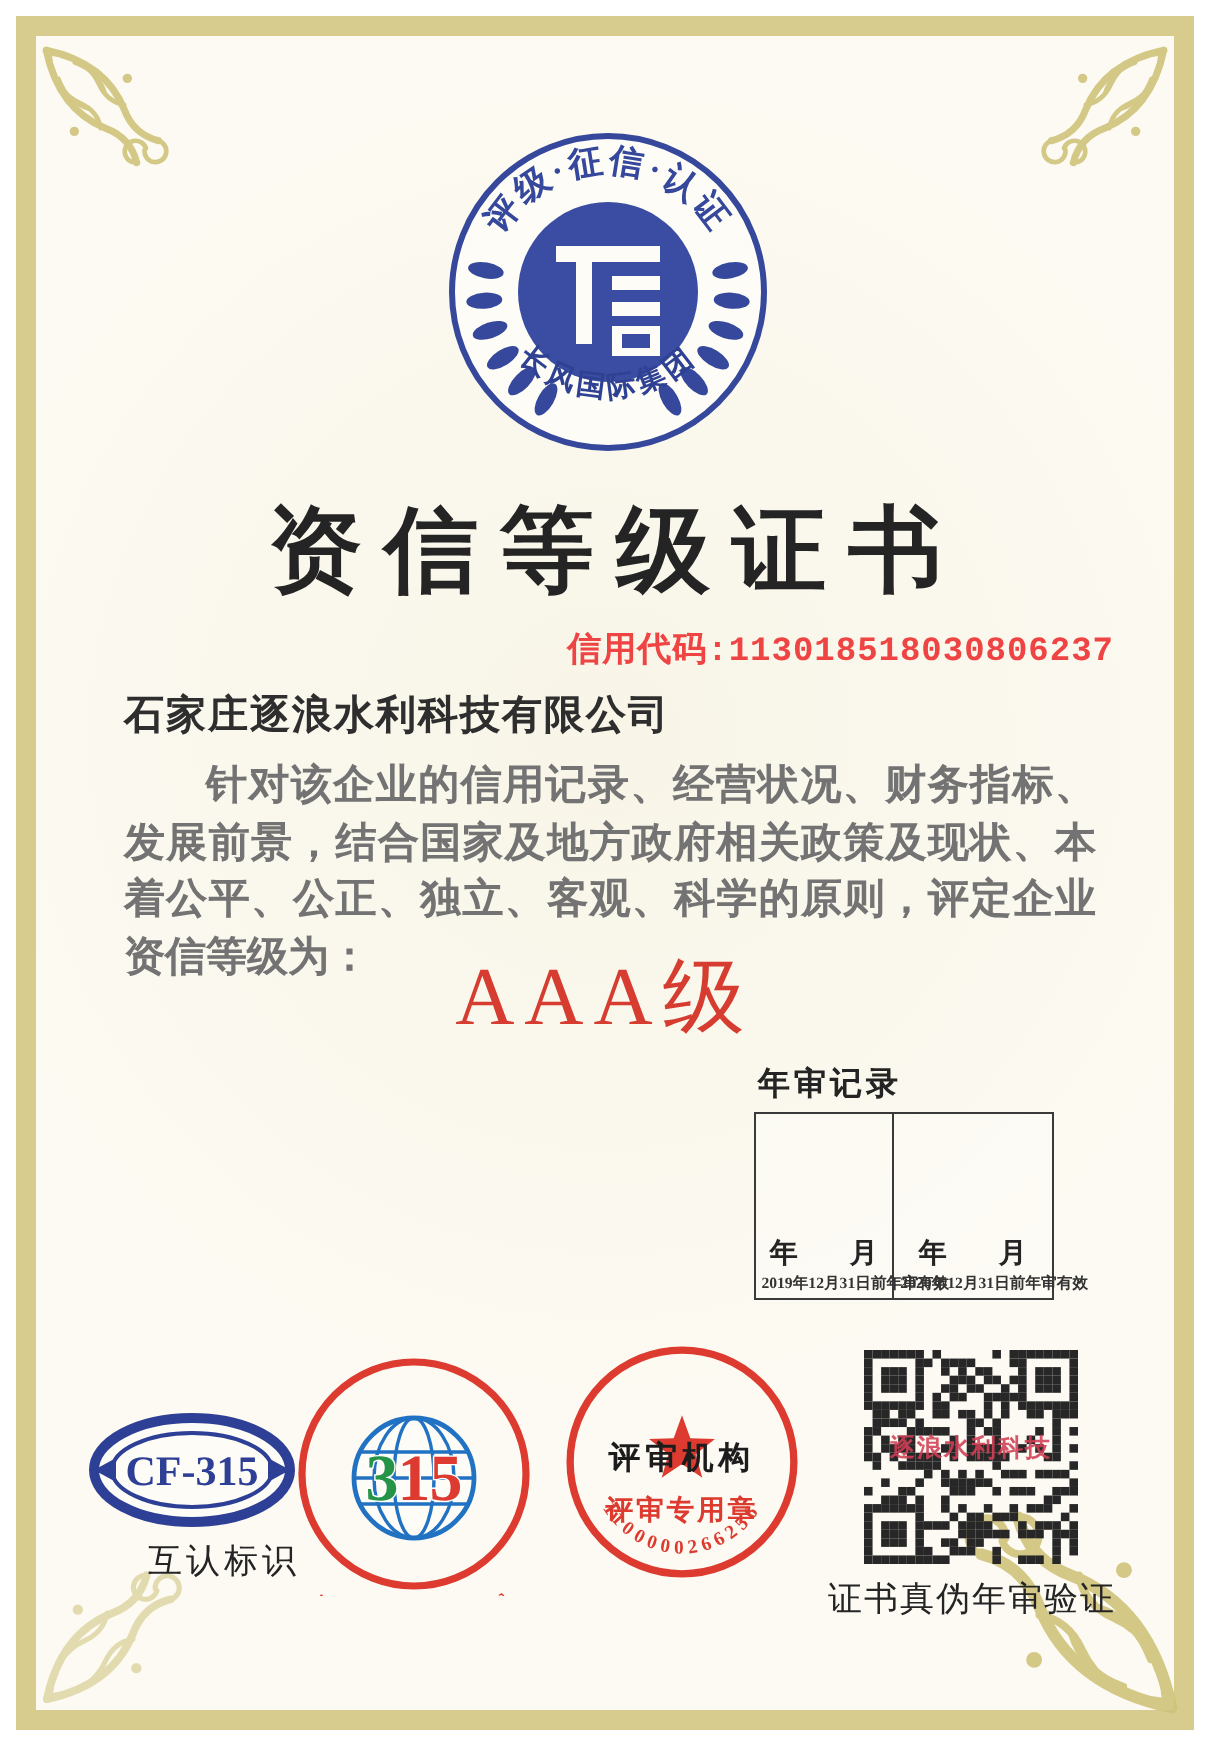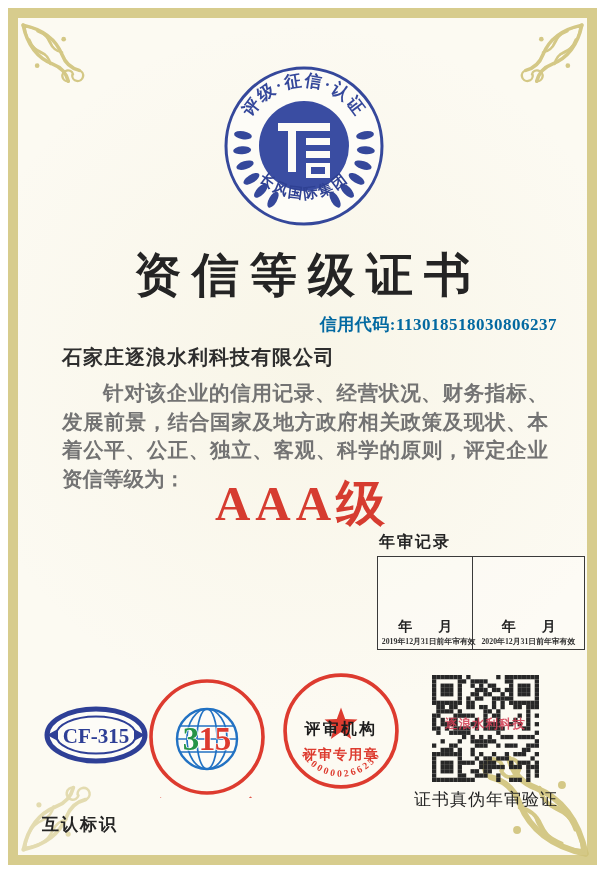--- a/index.html
+++ b/index.html
@@ -18,52 +18,52 @@
   .orn-bl{left:20px;bottom:20px;width:86px;height:86px;transform:scaleY(-1);opacity:.55;}
   .orn-br{right:14px;bottom:14px;width:132px;height:132px;transform:scale(-1,-1);}
   .emblem{position:absolute;left:222px;top:62px;width:164px;height:172px;}
   .title{
     position:absolute;left:0;top:244px;width:100%;text-align:center;
     font-family:Liberation Sans, sans-serif;font-weight:900;
     font-size:47px;letter-spacing:11px;text-indent:11px;color:#242424;
   }
   .credit-code{
     position:absolute;top:313px;right:48px;
-    font-family:Liberation Serif, serif;font-weight:bold;
-    font-size:17px;color:#0369a1;letter-spacing:.5px;
+    font-family:Liberation Mono, monospace;font-weight:bold;
+    font-size:17px;color:#ef4444;letter-spacing:.5px;
   }
   .company{
     position:absolute;left:62px;top:344px;
     font-family:"Liberation Sans","DejaVu Sans",sans-serif;font-weight:bold;
     font-size:20px;color:#2e2e2e;letter-spacing:1px;
   }
   .body-text{
     position:absolute;left:62px;top:379px;width:486px;
     font-size:20.5px;font-weight:bold;line-height:28.5px;
     text-align:justify;text-indent:2em;color:#737373;
   }
   .rating{
     position:absolute;left:0;top:471px;width:100%;text-align:center;
-    font-size:49px;font-weight:bold;color:#d63c30;letter-spacing:5px;
+    font-size:41px;font-weight:normal;color:#d63c30;letter-spacing:5px;
   }
   .details{position:absolute;left:62px;top:545px;font-size:19px;font-weight:bold;color:#2b2b2b;}
   .details div{line-height:27.4px;letter-spacing:.5px;}
-  .annual{position:absolute;left:377px;top:532px;width:208px;}
+  .annual{position:absolute;left:377px;top:532px;width:150px;}
   .annual-title{font-size:16px;font-weight:bold;letter-spacing:2px;margin:0 0 3px 2px;color:#242424;}
   .annual-table{display:flex;height:92px;border:1.6px solid #3a3a3a;background:rgba(255,255,255,.25);}
   .annual-cell{position:relative;height:100%;}
   .annual-cell.c1{width:46%;border-right:1.4px solid #3a3a3a;}
   .annual-cell.c2{width:54%;}
   .ym{position:absolute;bottom:13px;left:0;width:100%;display:flex;justify-content:center;gap:26px;
       font-size:14px;font-weight:bold;color:#242424;}
   .note{position:absolute;bottom:1px;left:0;width:100%;text-align:center;font-size:8.5px;
         font-weight:bold;color:#333;transform:scale(.92);white-space:nowrap;}
   .cf315{position:absolute;left:42px;top:706px;width:108px;height:60px;}
-  .mutual{position:absolute;left:42px;top:769px;width:108px;text-align:left;
-          font-size:17px;font-weight:bold;letter-spacing:2px;color:#242424;margin-top:44px;}
+  .mutual{position:absolute;left:42px;top:769px;width:108px;text-align:right;
+          font-size:17px;font-weight:normal;letter-spacing:2px;color:#242424;}
   .globe-seal{position:absolute;left:146px;top:676px;width:122px;height:122px;}
   .review-seal{position:absolute;left:281px;top:671px;width:120px;height:120px;}
   .qr-wrap{position:absolute;left:432px;top:675px;width:107px;height:107px;}
   .qr-wrap svg{position:absolute;left:0;top:0;}
   .qr-overlay{
     position:absolute;left:0;top:41px;width:100%;text-align:center;
     font-size:12.5px;font-weight:bold;color:rgba(208,62,84,.88);letter-spacing:1px;
   }
   .qr-caption{
     position:absolute;left:406px;top:788px;width:160px;text-align:center;

